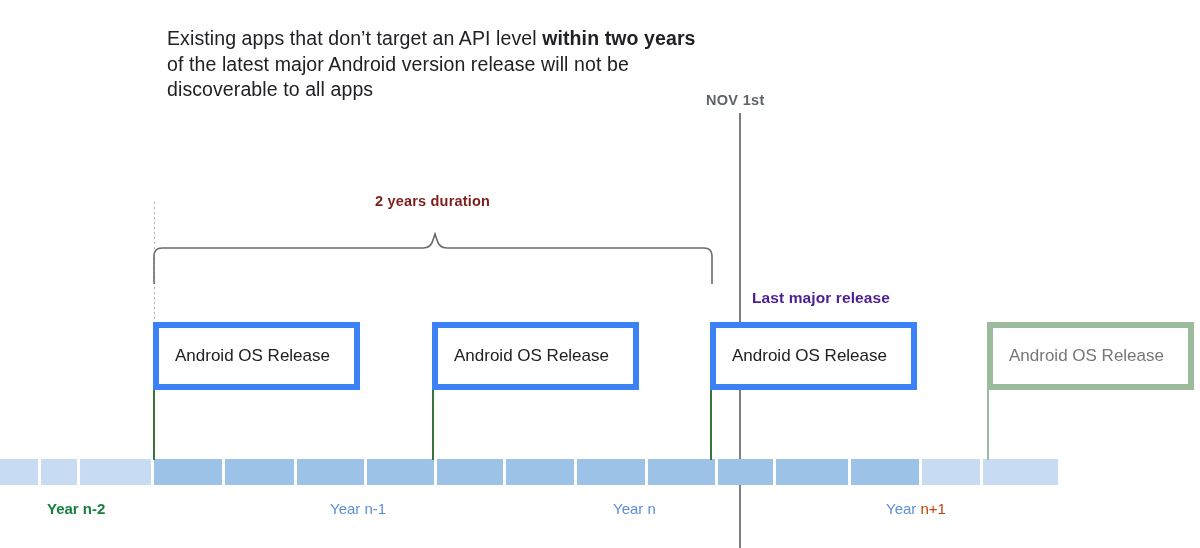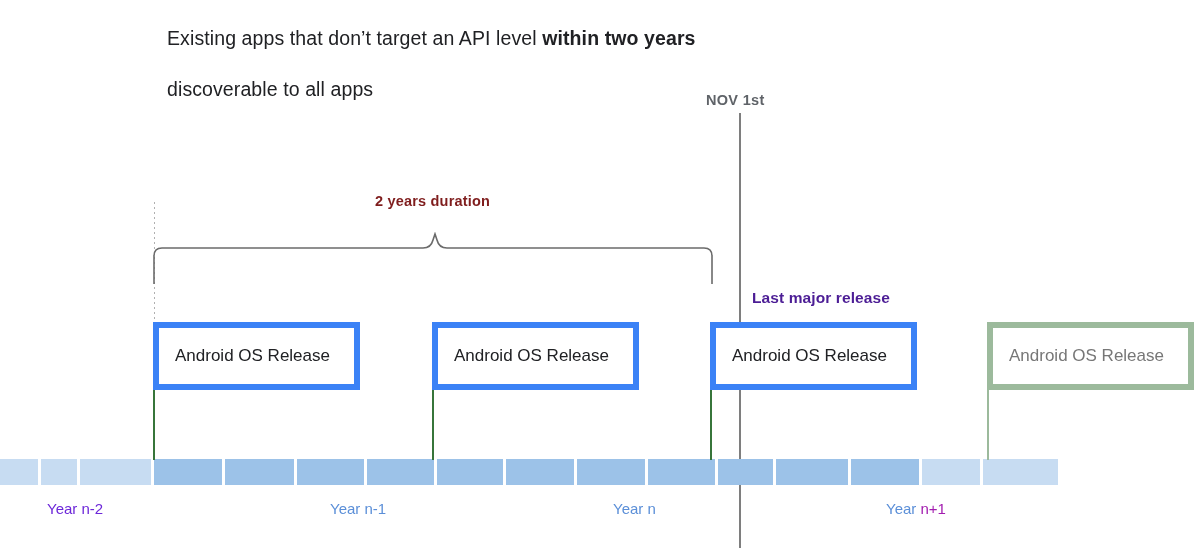--- a/index.html
+++ b/index.html
@@ -149,32 +149,32 @@
   .seg.light { background: #c7dcf2; }
   .seg.dark  { background: #9cc2e8; }
 
   
   .year-label {
     position: absolute;
     top: 500px;
     font-size: 15px;
     white-space: nowrap;
   }
-  .year-label.dim    { color: #6d28d9; }
+  .year-label.dim    { color: #15803d; font-weight: bold; }
   .year-label.strong { color: #5b8fd8; }
-  .year-label.fade-tail .tail { color: #a21caf; }
+  .year-label.fade-tail .tail { color: #c2410c; }
 </style>
 </head>
 <body>
 
 <div id="stage">
 
   <div id="headline">
     <span>Existing apps that don’t target an API level </span><span class="bold">within two years</span><br>
-    <br>
+    <span>of the latest major Android version release will not be</span><br>
     <span>discoverable to all apps</span>
   </div>
 
   <div id="nov-label">NOV 1st</div>
   <div id="nov-line"></div>
 
   <div id="dotted-guide"></div>
 
   <div id="brace-label">2 years duration</div>
   <svg id="brace-svg" viewBox="0 0 570 52">

